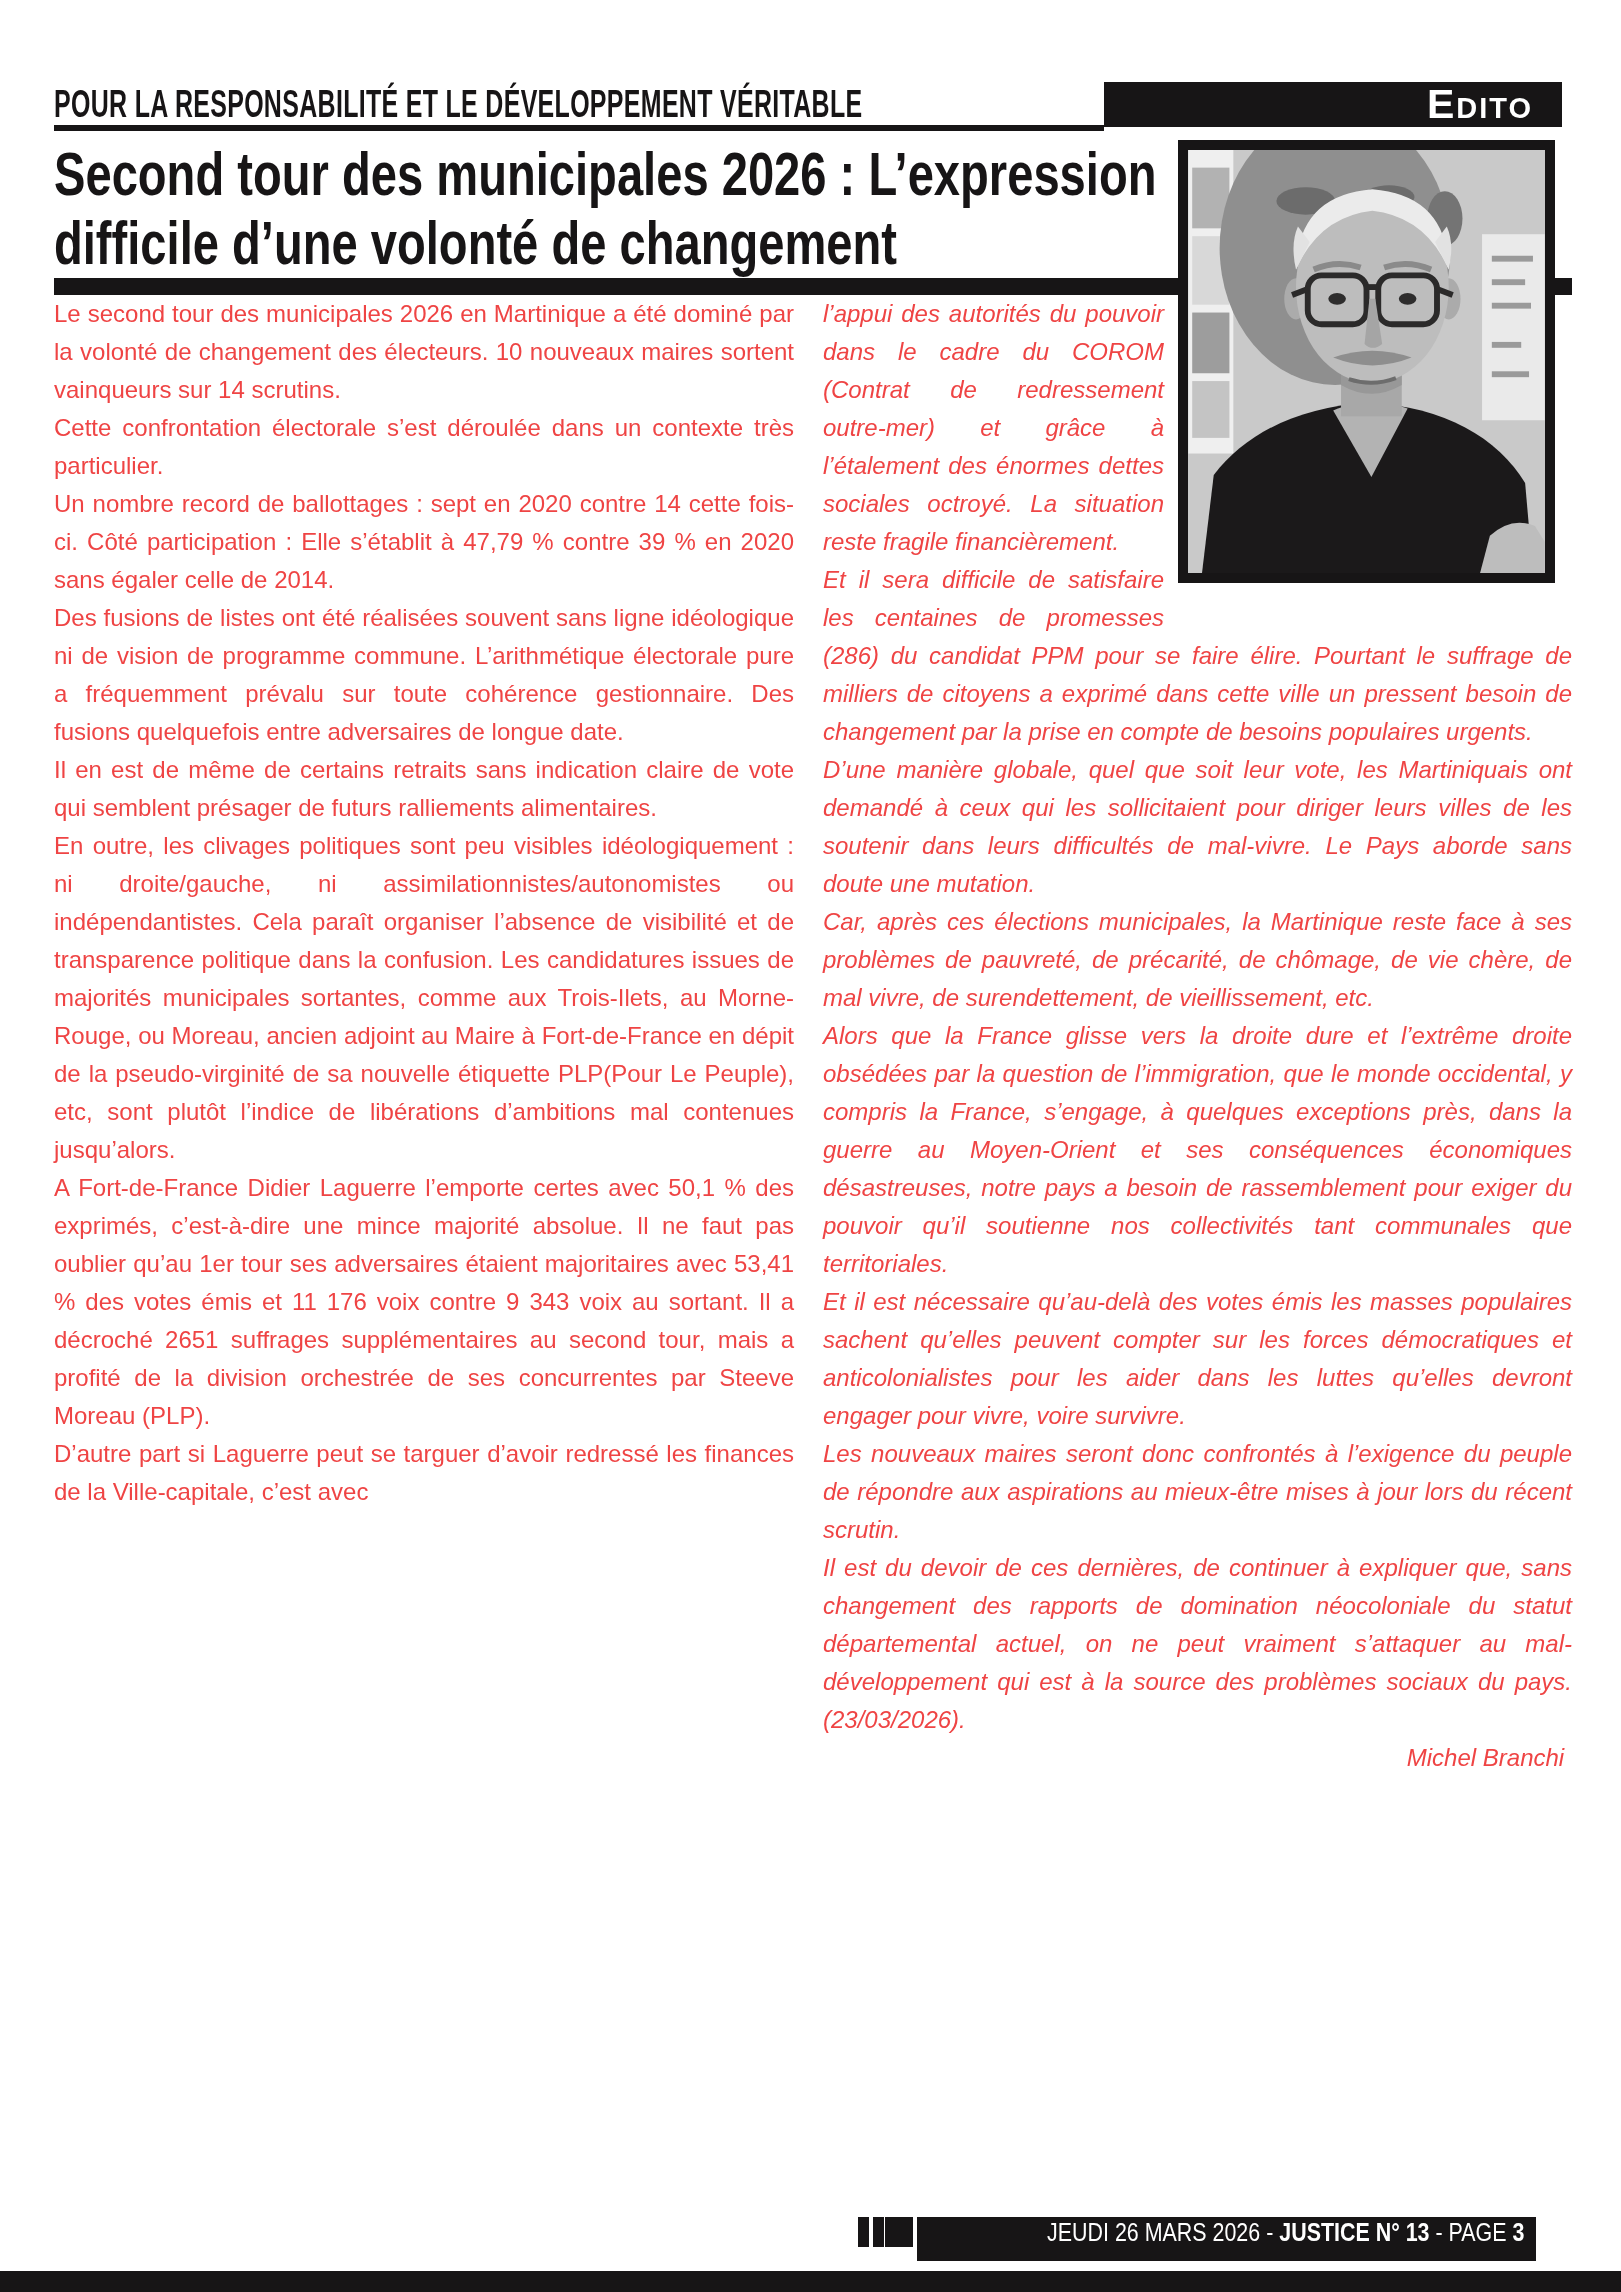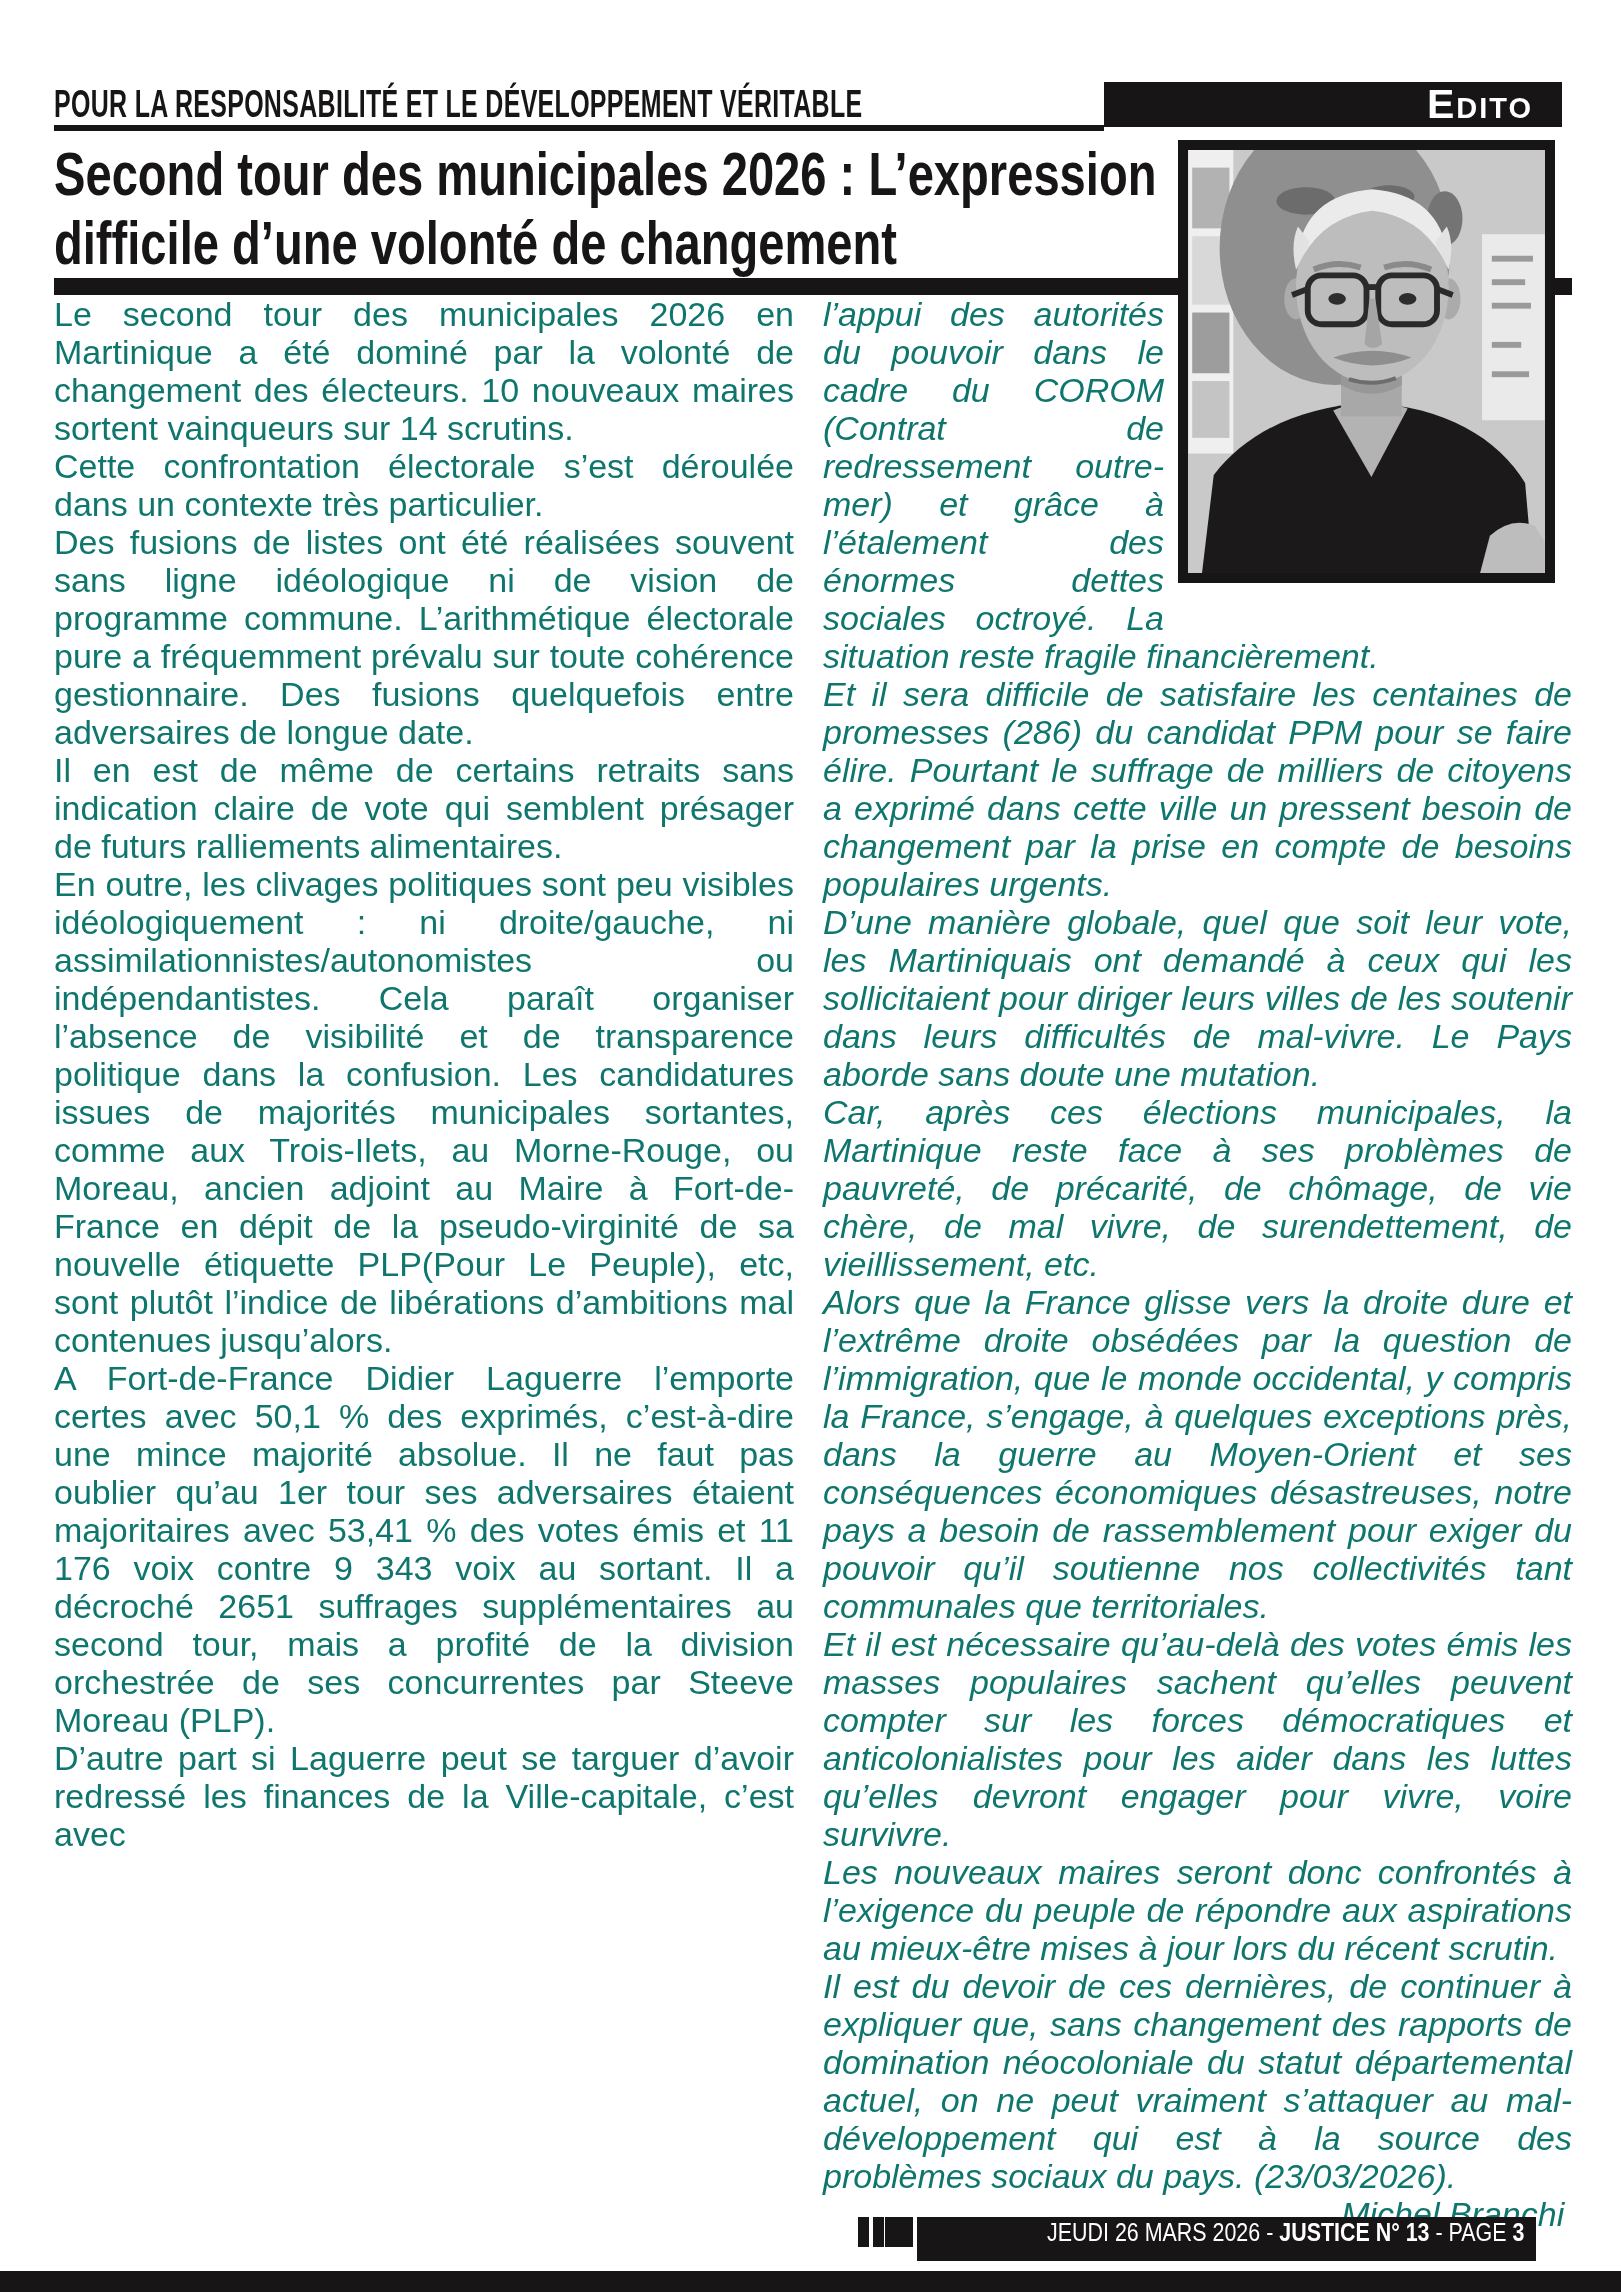--- a/index.html
+++ b/index.html
@@ -32,22 +32,22 @@
   .title-line { font-size:62px; line-height:69px; white-space:nowrap; }
   .thick-rule { position:absolute; left:54px; top:278px; width:1518px; height:16.7px; background:#171516; }
   
   .photo-frame {
     position:absolute; left:1178px; top:140px; width:357px; height:423px;
     border:10.8px solid #171516; background:#c9c9c9;
   }
   
   .col {
     position:absolute; top:295px;
-    font-size:34px; line-height:38px; text-align:justify;
-    color:#0f766e;
+    font-size:24px; line-height:38px; text-align:justify;
+    color:#ef4444;
   }
   .col p { margin:0; hyphens:auto; -webkit-hyphens:auto; }
   .col-left  { left:54px;  width:740px; }
   .col-right { left:823px; width:749px;font-style:italic; }
   .photo-spacer { float:right; width:408px; height:337px; }
   .signature { text-align:right; padding-right:7.8px; margin-top:5.9px; hyphens:none; }
   
   .footer-mark { position:absolute; top:2217px; height:30px; background:#171516; }
   .fm1 { left:858px; width:10.8px; }
   .fm2 { left:873px; width:10.8px; }
@@ -140,20 +140,21 @@
 
       <path d="M164,234 Q188,242 212,233" stroke="#6d6d6d" stroke-width="4" fill="none"></path>
 
       <path d="M298,432 L308,394 Q330,374 354,384 L364,400 L364,432 Z" fill="#bdbdbd"></path>
     </svg>
   </div>
 
   <div class="col col-left">
     <p>Le second tour des municipales 2026 en Martinique a été dominé par la volonté de changement des électeurs.  10 nouveaux maires sortent vainqueurs sur 14 scrutins.</p>
     <p>Cette confrontation électorale s’est déroulée dans un contexte très particulier.</p>
+    <p>Un nombre record de ballottages : sept en 2020 contre 14 cette fois-ci. Côté participation : Elle s’établit à 47,79 % contre 39 % en 2020 sans égaler celle de 2014.</p>
     <p>Des fusions de listes ont été réalisées souvent sans ligne idéologique ni de vision de programme commune. L’arithmétique électorale pure a fréquemment prévalu sur toute cohérence gestionnaire. Des fusions quelquefois entre adversaires de longue date.</p>
     <p>Il en est de même de certains retraits sans indication claire de vote qui semblent présager de futurs ralliements alimentaires.</p>
     <p>En outre, les clivages politiques sont peu visibles idéologiquement : ni droite/gauche, ni assimilationnistes/autonomistes ou indépendantistes. Cela paraît organiser l’absence de visibilité et de transparence politique dans la confusion. Les candidatures issues de majorités municipales sortantes, comme aux Trois-Ilets, au Morne-Rouge, ou Moreau, ancien adjoint au Maire à Fort-de-France en dépit de la pseudo-virginité de sa nouvelle étiquette PLP(Pour Le Peuple), etc, sont plutôt l’indice de libérations d’ambitions mal contenues jusqu’alors.</p>
     <p>A Fort-de-France Didier Laguerre l’emporte certes avec 50,1 % des exprimés, c’est-à-dire une mince majorité absolue. Il ne faut pas oublier qu’au 1er tour ses adversaires étaient majoritaires avec 53,41 % des votes émis et 11 176 voix contre 9 343 voix au sortant. Il a décroché  2651 suffrages supplémentaires au second tour, mais a profité de la division orchestrée de ses concurrentes par Steeve Moreau (PLP).</p>
     <p>D’autre part si Laguerre peut se targuer d’avoir redressé les finances de la Ville-capitale, c’est avec</p>
   </div>
 
   <div class="col col-right">
     <div class="photo-spacer"></div>
     <p>l’appui des autorités du pouvoir dans le cadre du COROM (Contrat de redressement outre-mer) et grâce à l’étalement des énormes dettes sociales octroyé. La situation reste fragile financièrement.</p>

